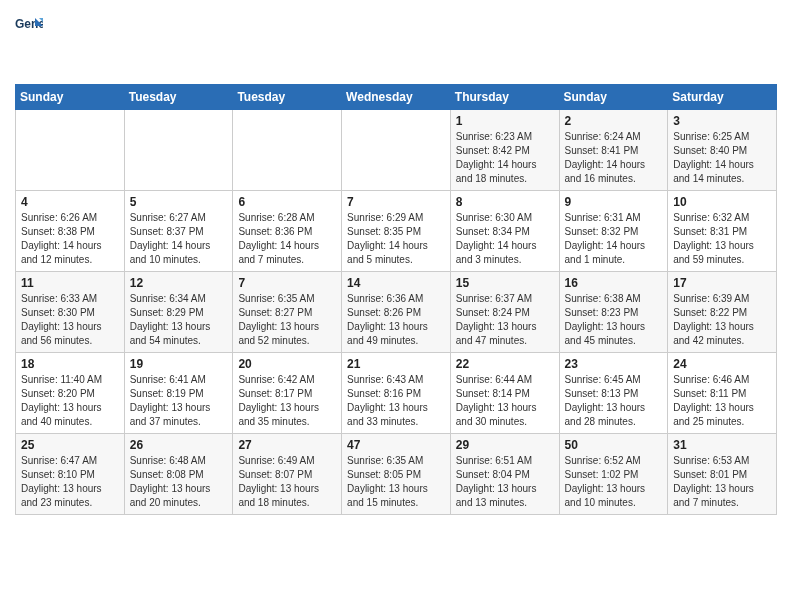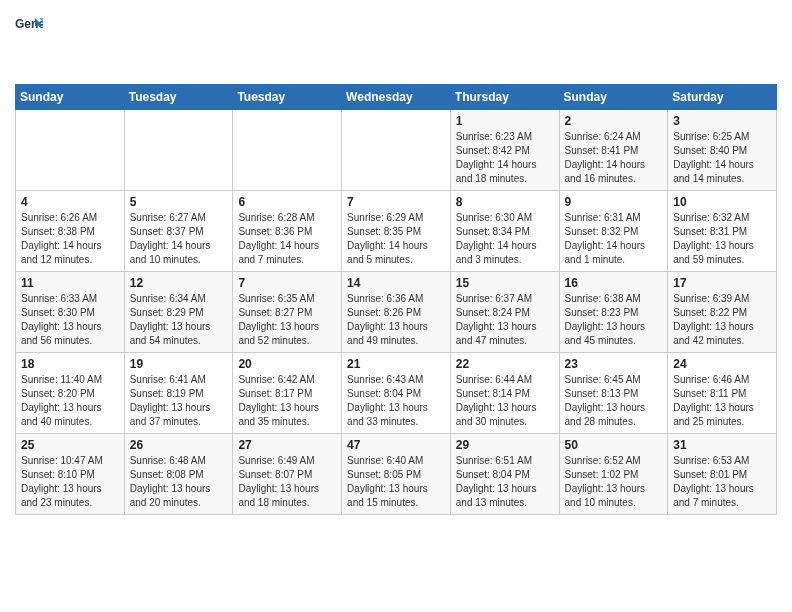--- a/index.html
+++ b/index.html
@@ -270,21 +270,21 @@
         <td>
           <span class="day-number">20</span>
           <div class="day-info">Sunrise: 6:42 AM
 Sunset: 8:17 PM
 Daylight: 13 hours
 and 35 minutes.</div>
         </td>
         <td>
           <span class="day-number">21</span>
           <div class="day-info">Sunrise: 6:43 AM
-Sunset: 8:04 PM
+Sunset: 8:16 PM
 Daylight: 13 hours
 and 33 minutes.</div>
         </td>
         <td>
           <span class="day-number">22</span>
           <div class="day-info">Sunrise: 6:44 AM
 Sunset: 8:14 PM
 Daylight: 13 hours
 and 30 minutes.</div>
         </td>
@@ -299,42 +299,42 @@
           <span class="day-number">24</span>
           <div class="day-info">Sunrise: 6:46 AM
 Sunset: 8:11 PM
 Daylight: 13 hours
 and 25 minutes.</div>
         </td>
       </tr>
       <tr>
         <td>
           <span class="day-number">25</span>
-          <div class="day-info">Sunrise: 10:47 AM
+          <div class="day-info">Sunrise: 6:47 AM
 Sunset: 8:10 PM
 Daylight: 13 hours
 and 23 minutes.</div>
         </td>
         <td>
           <span class="day-number">26</span>
           <div class="day-info">Sunrise: 6:48 AM
 Sunset: 8:08 PM
 Daylight: 13 hours
 and 20 minutes.</div>
         </td>
         <td>
           <span class="day-number">27</span>
           <div class="day-info">Sunrise: 6:49 AM
 Sunset: 8:07 PM
 Daylight: 13 hours
 and 18 minutes.</div>
         </td>
         <td>
           <span class="day-number">47</span>
-          <div class="day-info">Sunrise: 6:40 AM
+          <div class="day-info">Sunrise: 6:35 AM
 Sunset: 8:05 PM
 Daylight: 13 hours
 and 15 minutes.</div>
         </td>
         <td>
           <span class="day-number">29</span>
           <div class="day-info">Sunrise: 6:51 AM
 Sunset: 8:04 PM
 Daylight: 13 hours
 and 13 minutes.</div>

